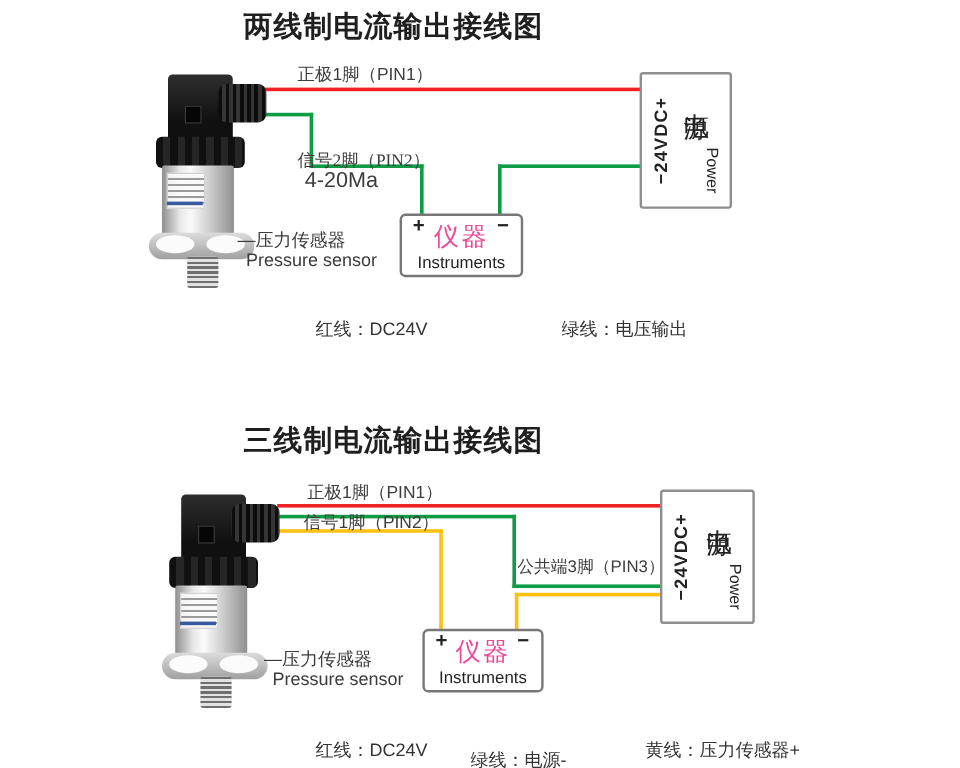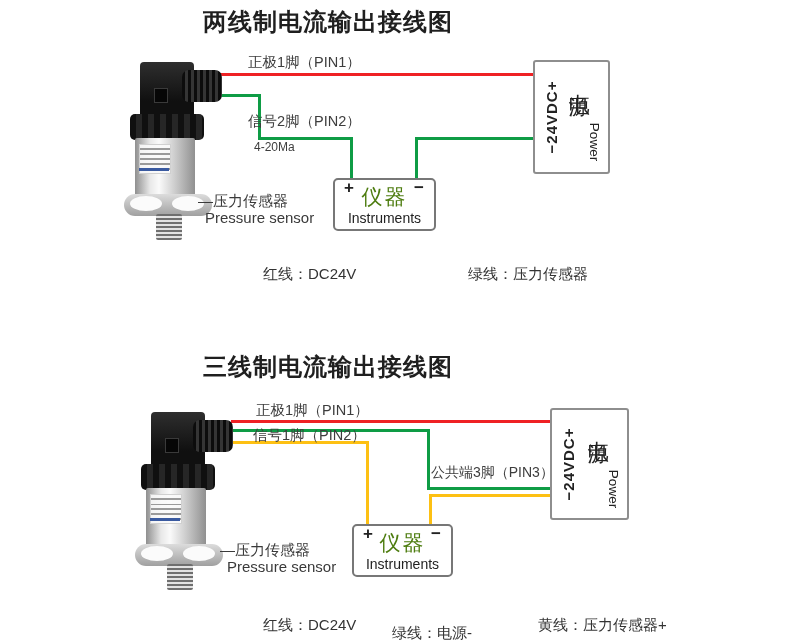--- a/index.html
+++ b/index.html
@@ -23,21 +23,21 @@
   .legend-item{position:absolute;z-index:3;font-size:15px;color:#333;white-space:nowrap;}
 
   
   .ibox{
     position:absolute;z-index:2;background:#fff;border:2px solid #777;border-radius:5px;
     text-align:center;
   }
   .ibox .term{position:absolute;font-size:17px;font-weight:bold;color:#222;top:0;line-height:16px;}
   .ibox .term.plus{left:9px;}
   .ibox .term.minus{right:10px;}
-  .ibox .cn{font-size:21px;color:#4d7c0f;margin-top:3px;letter-spacing:2px;}
+  .ibox .cn{font-size:21px;color:#ec4899;margin-top:3px;letter-spacing:2px;}
   .ibox .en{font-size:14px;color:#222;margin-top:-1px;}
   .pbox{
     position:absolute;z-index:2;background:#fff;border:2px solid #8e8e8e;border-radius:3px;
   }
   .rot-ccw{position:absolute;white-space:nowrap;transform:translate(-50%,-50%) rotate(-90deg);}
   .rot-cw{position:absolute;white-space:nowrap;transform:translate(-50%,-50%) rotate(90deg);}
   .pbox .vdc{font-size:15px;font-weight:600;color:#222;letter-spacing:1px;}
   .pbox .pcn{position:absolute;writing-mode:vertical-rl;font-size:21px;color:#222;letter-spacing:3px;}
   .pbox .pen{font-size:13.5px;color:#222;}
 
@@ -72,22 +72,22 @@
 
     <div class="wire red" style="left:220px;top:73px;width:315px;height:3px;"></div>
     <div class="wire green" style="left:219px;top:94px;width:42px;height:3px;"></div>
     <div class="wire green" style="left:258px;top:94px;width:3px;height:46px;"></div>
     <div class="wire green" style="left:258px;top:137px;width:95px;height:3px;"></div>
     <div class="wire green" style="left:350px;top:137px;width:3px;height:42px;"></div>
     <div class="wire green" style="left:415px;top:137px;width:3px;height:42px;"></div>
     <div class="wire green" style="left:415px;top:137px;width:120px;height:3px;"></div>
 
     <div class="lbl" style="left:248px;top:53px;">正极1脚（PIN1）</div>
-    <div class="lbl" style="left:248px;top:112px;">信号2脚（PIN2）</div>
-    <div class="lbl" style="left:254px;top:140px;font-size:12px;">4-20Ma</div>
+    <div class="lbl" style="left:248px;top:124px;font-family:Liberation Serif, serif;">信号2脚（PIN2）</div>
+    <div class="lbl" style="left:254px;top:140px;font-size:18px;">4-20Ma</div>
 
     <div class="sensor" style="left:120px;top:58px;">
       <div class="s-conn"></div>
       <div class="s-win"></div>
       <div class="s-gland"></div>
       <div class="s-collar"></div>
       <div class="s-body"></div>
       <div class="s-label"></div>
       <div class="s-labelblue"></div>
       <div class="s-hex"></div>
@@ -108,21 +108,21 @@
       <div class="en">Instruments</div>
     </div>
 
     <div class="pbox" style="left:533px;top:60px;width:73px;height:110px;">
       <span class="rot-ccw vdc" style="left:16px;top:55px;">−24VDC+</span>
       <span class="pcn" style="left:30px;top:15px;">电源</span>
       <span class="rot-cw pen" style="left:59px;top:80px;">Power</span>
     </div>
 
     <div class="legend-item" style="left:263px;top:265px;">红线：DC24V</div>
-    <div class="legend-item" style="left:468px;top:265px;">绿线：压力传感器</div>
+    <div class="legend-item" style="left:468px;top:265px;">绿线：电压输出</div>
   </section>
 
   <section>
     <h1 class="title" style="top:351px;">三线制电流输出接线图</h1>
 
     <div class="wire red" style="left:231px;top:420px;width:321px;height:3px;"></div>
     <div class="wire green" style="left:230px;top:429px;width:200px;height:3px;"></div>
     <div class="wire green" style="left:427px;top:429px;width:3px;height:61px;"></div>
     <div class="wire green" style="left:427px;top:487px;width:125px;height:3px;"></div>
     <div class="wire yellow" style="left:230px;top:441px;width:139px;height:3px;"></div>

